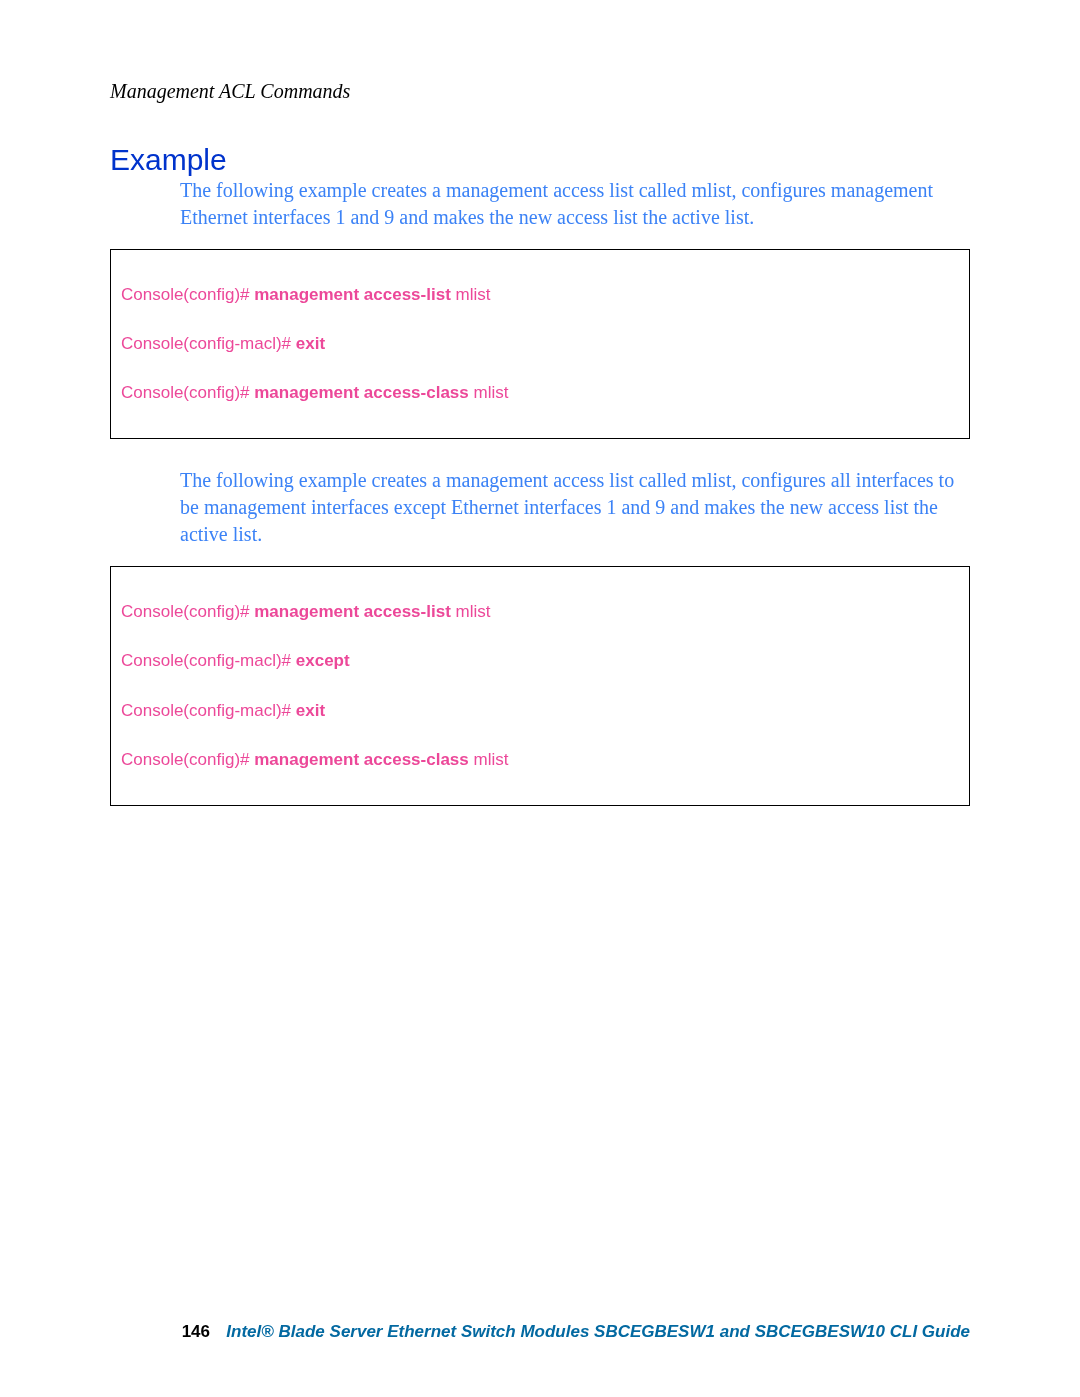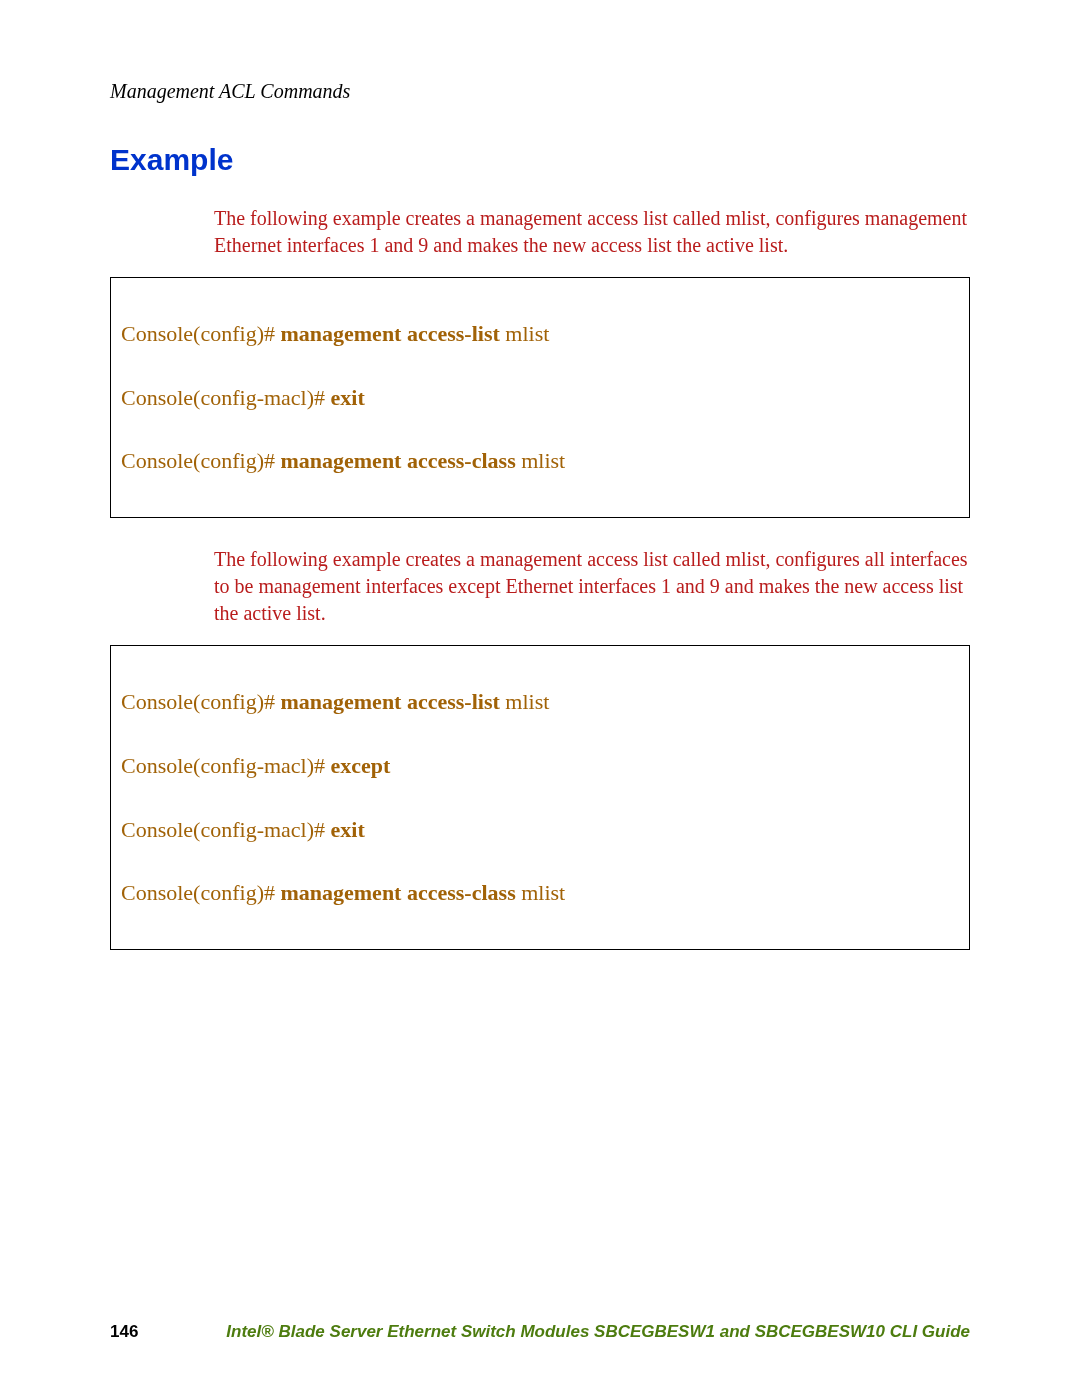--- a/index.html
+++ b/index.html
@@ -18,38 +18,37 @@
     .page-header {
       font-style: italic;
       font-size: 20px;
       color: #000;
       margin-bottom: 40px;
     }
     .section-heading {
       color: #0033cc;
       font-size: 30px;
       font-family: Arial, Helvetica, sans-serif;
-      font-weight: 700;
-      margin-bottom: 28px;
+      font-weight: 400;
     }
     .body-para {
       font-size: 20px;
       line-height: 1.35;
-      color: #b91c1c;
-      margin-left: 104px;
+      color: #3b82f6;
+      margin-left: 70px;
       margin-bottom: 18px;
       text-align: left;
     }
     .code-block {
       border: 1px solid #000;
       padding: 8px 10px;
-      font-family: Liberation Serif, serif;
-      font-size: 22px;
+      font-family: Liberation Sans, sans-serif;
+      font-size: 17px;
       line-height: 1.45;
-      color: #a16207;
+      color: #ec4899;
       margin-bottom: 28px;
       white-space: pre;
       overflow: hidden;
     }
     .code-line {
       display: block;
     }
     .code-bold {
       font-weight: bold;
     }
@@ -60,26 +59,27 @@
       right: 110px;
       display: flex;
       align-items: baseline;
       font-family: Arial, Helvetica, sans-serif;
     }
     .page-number {
       font-size: 17px;
       font-weight: bold;
       color: #000;
       width: 100px;
+      text-align: right;
     }
     .footer-title {
       font-size: 17px;
       font-style: italic;
       font-weight: bold;
-      color: #4d7c0f;
+      color: #0369a1;
       text-align: right;
       flex: 1;
     }
   </style>
 </head>
 <body>
 
 <div class="page-header">Management ACL Commands</div>
 
 <div class="section-heading">Example</div>

